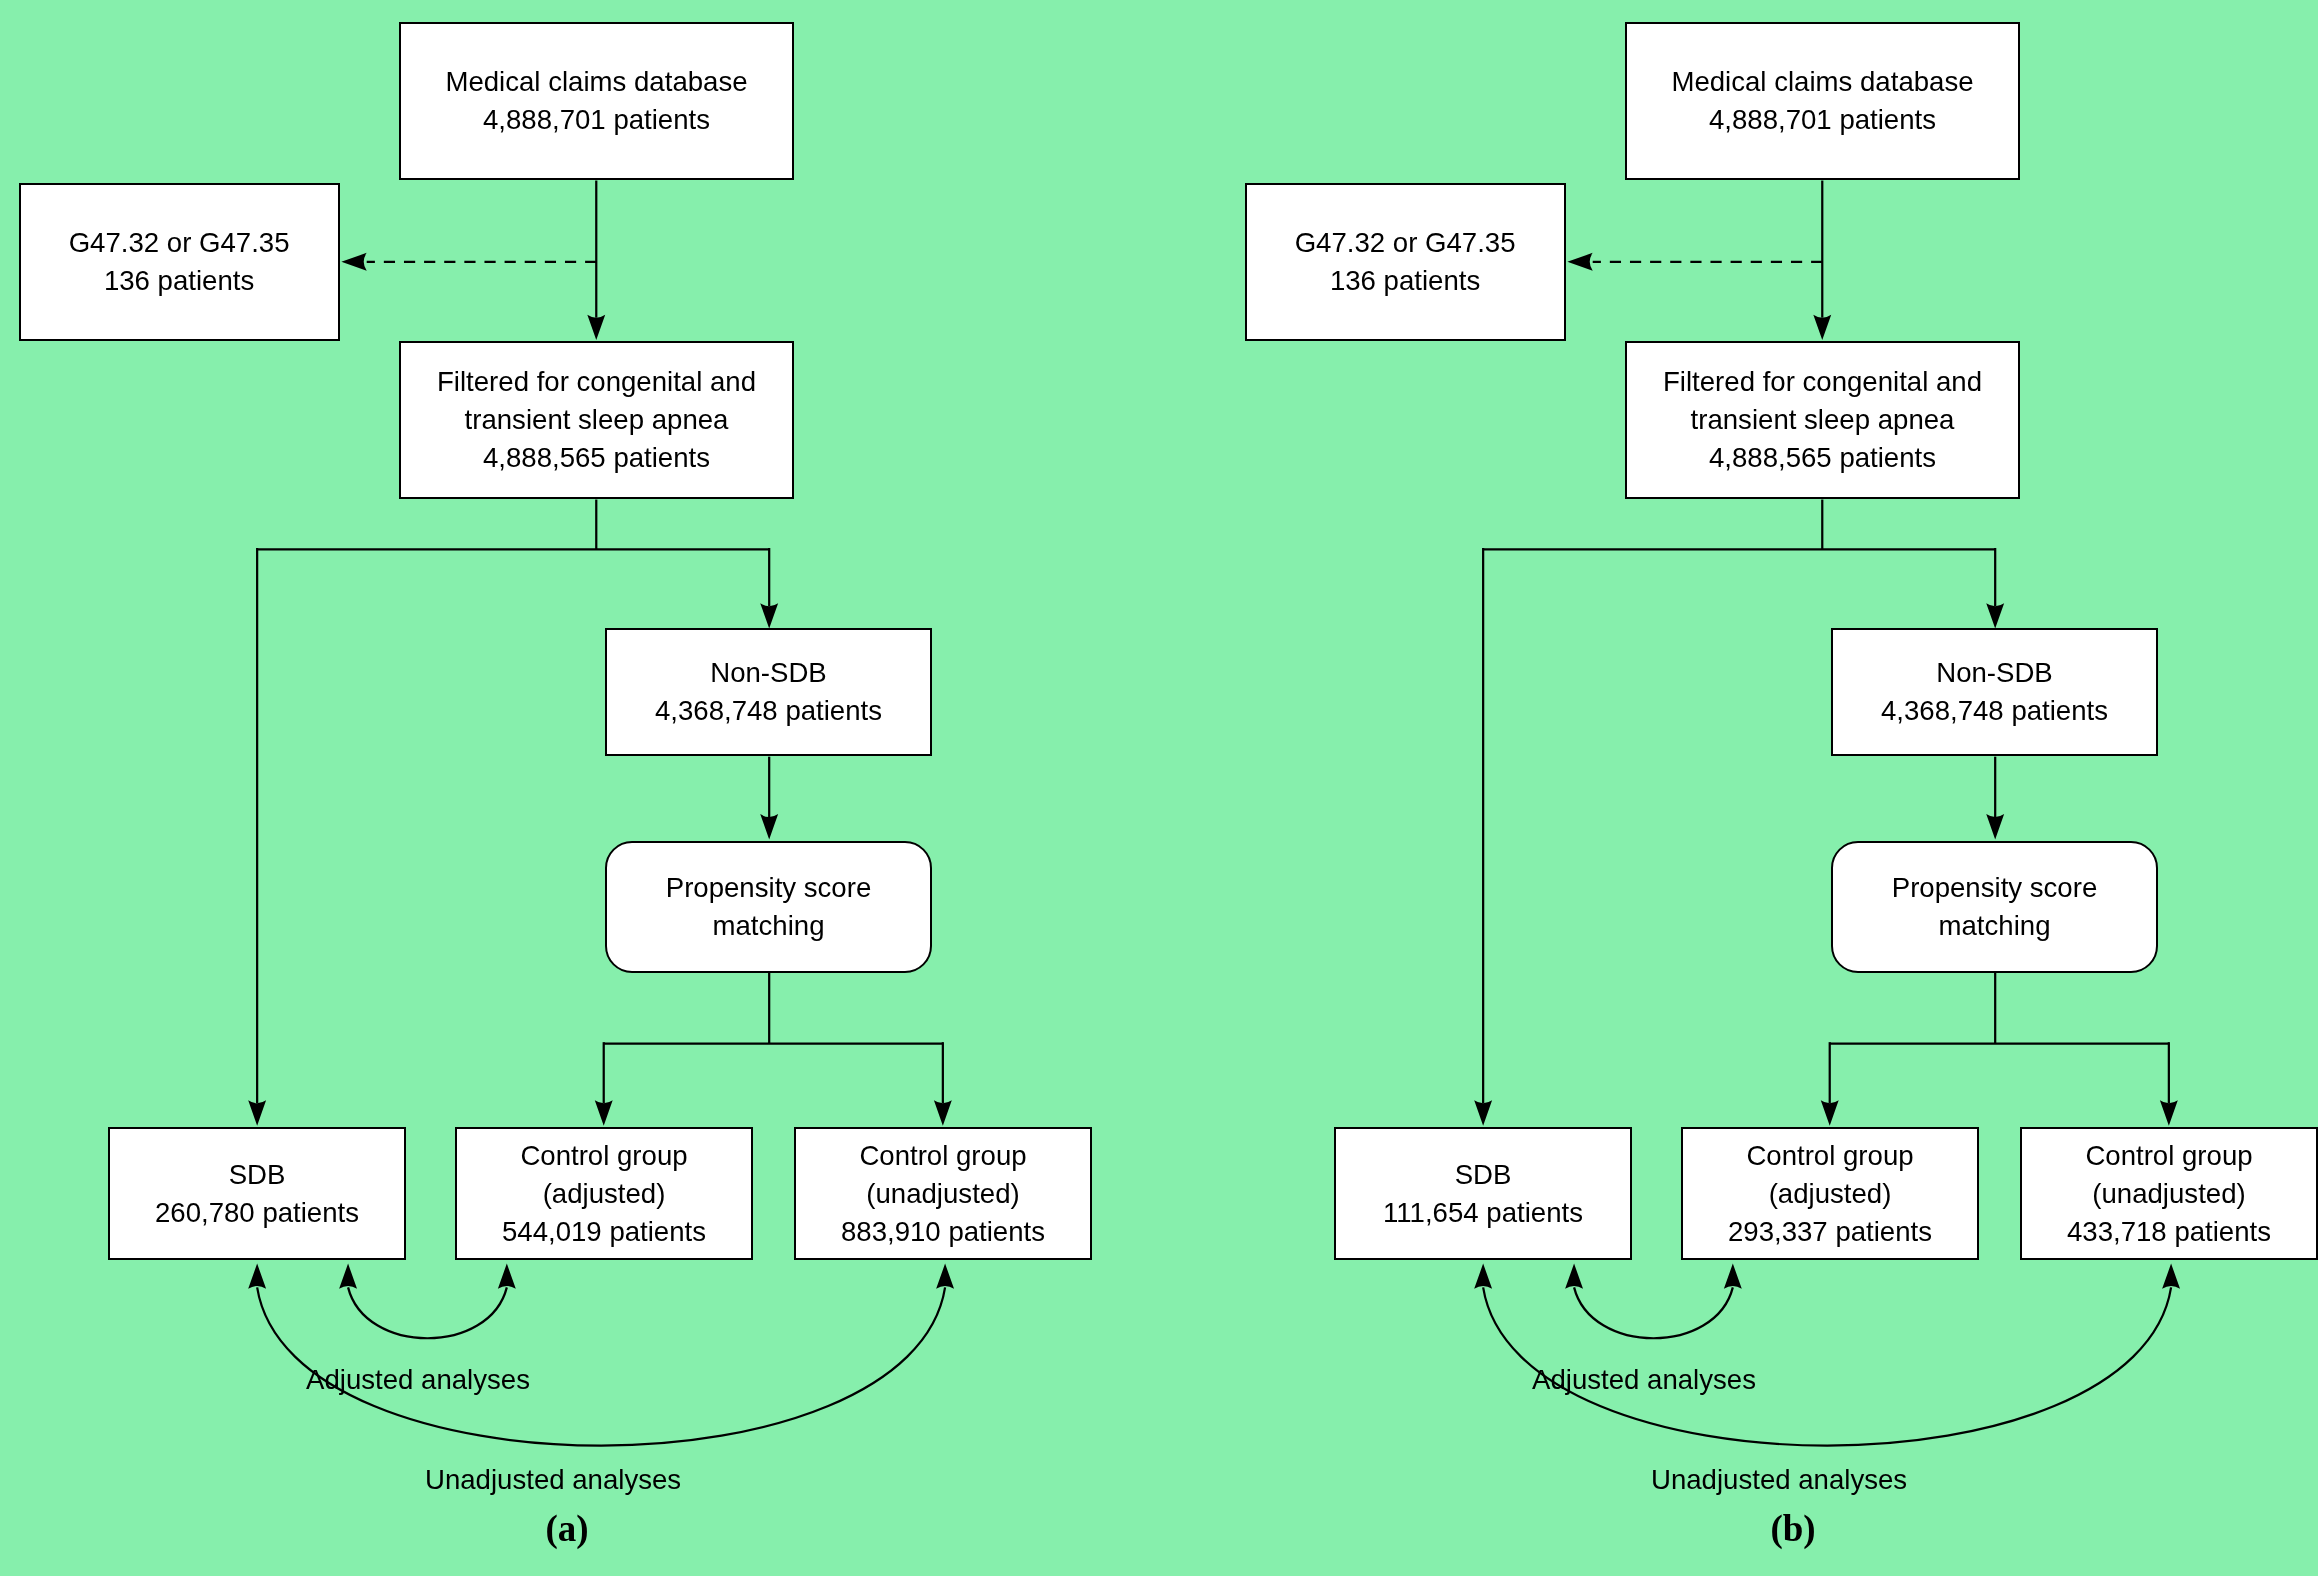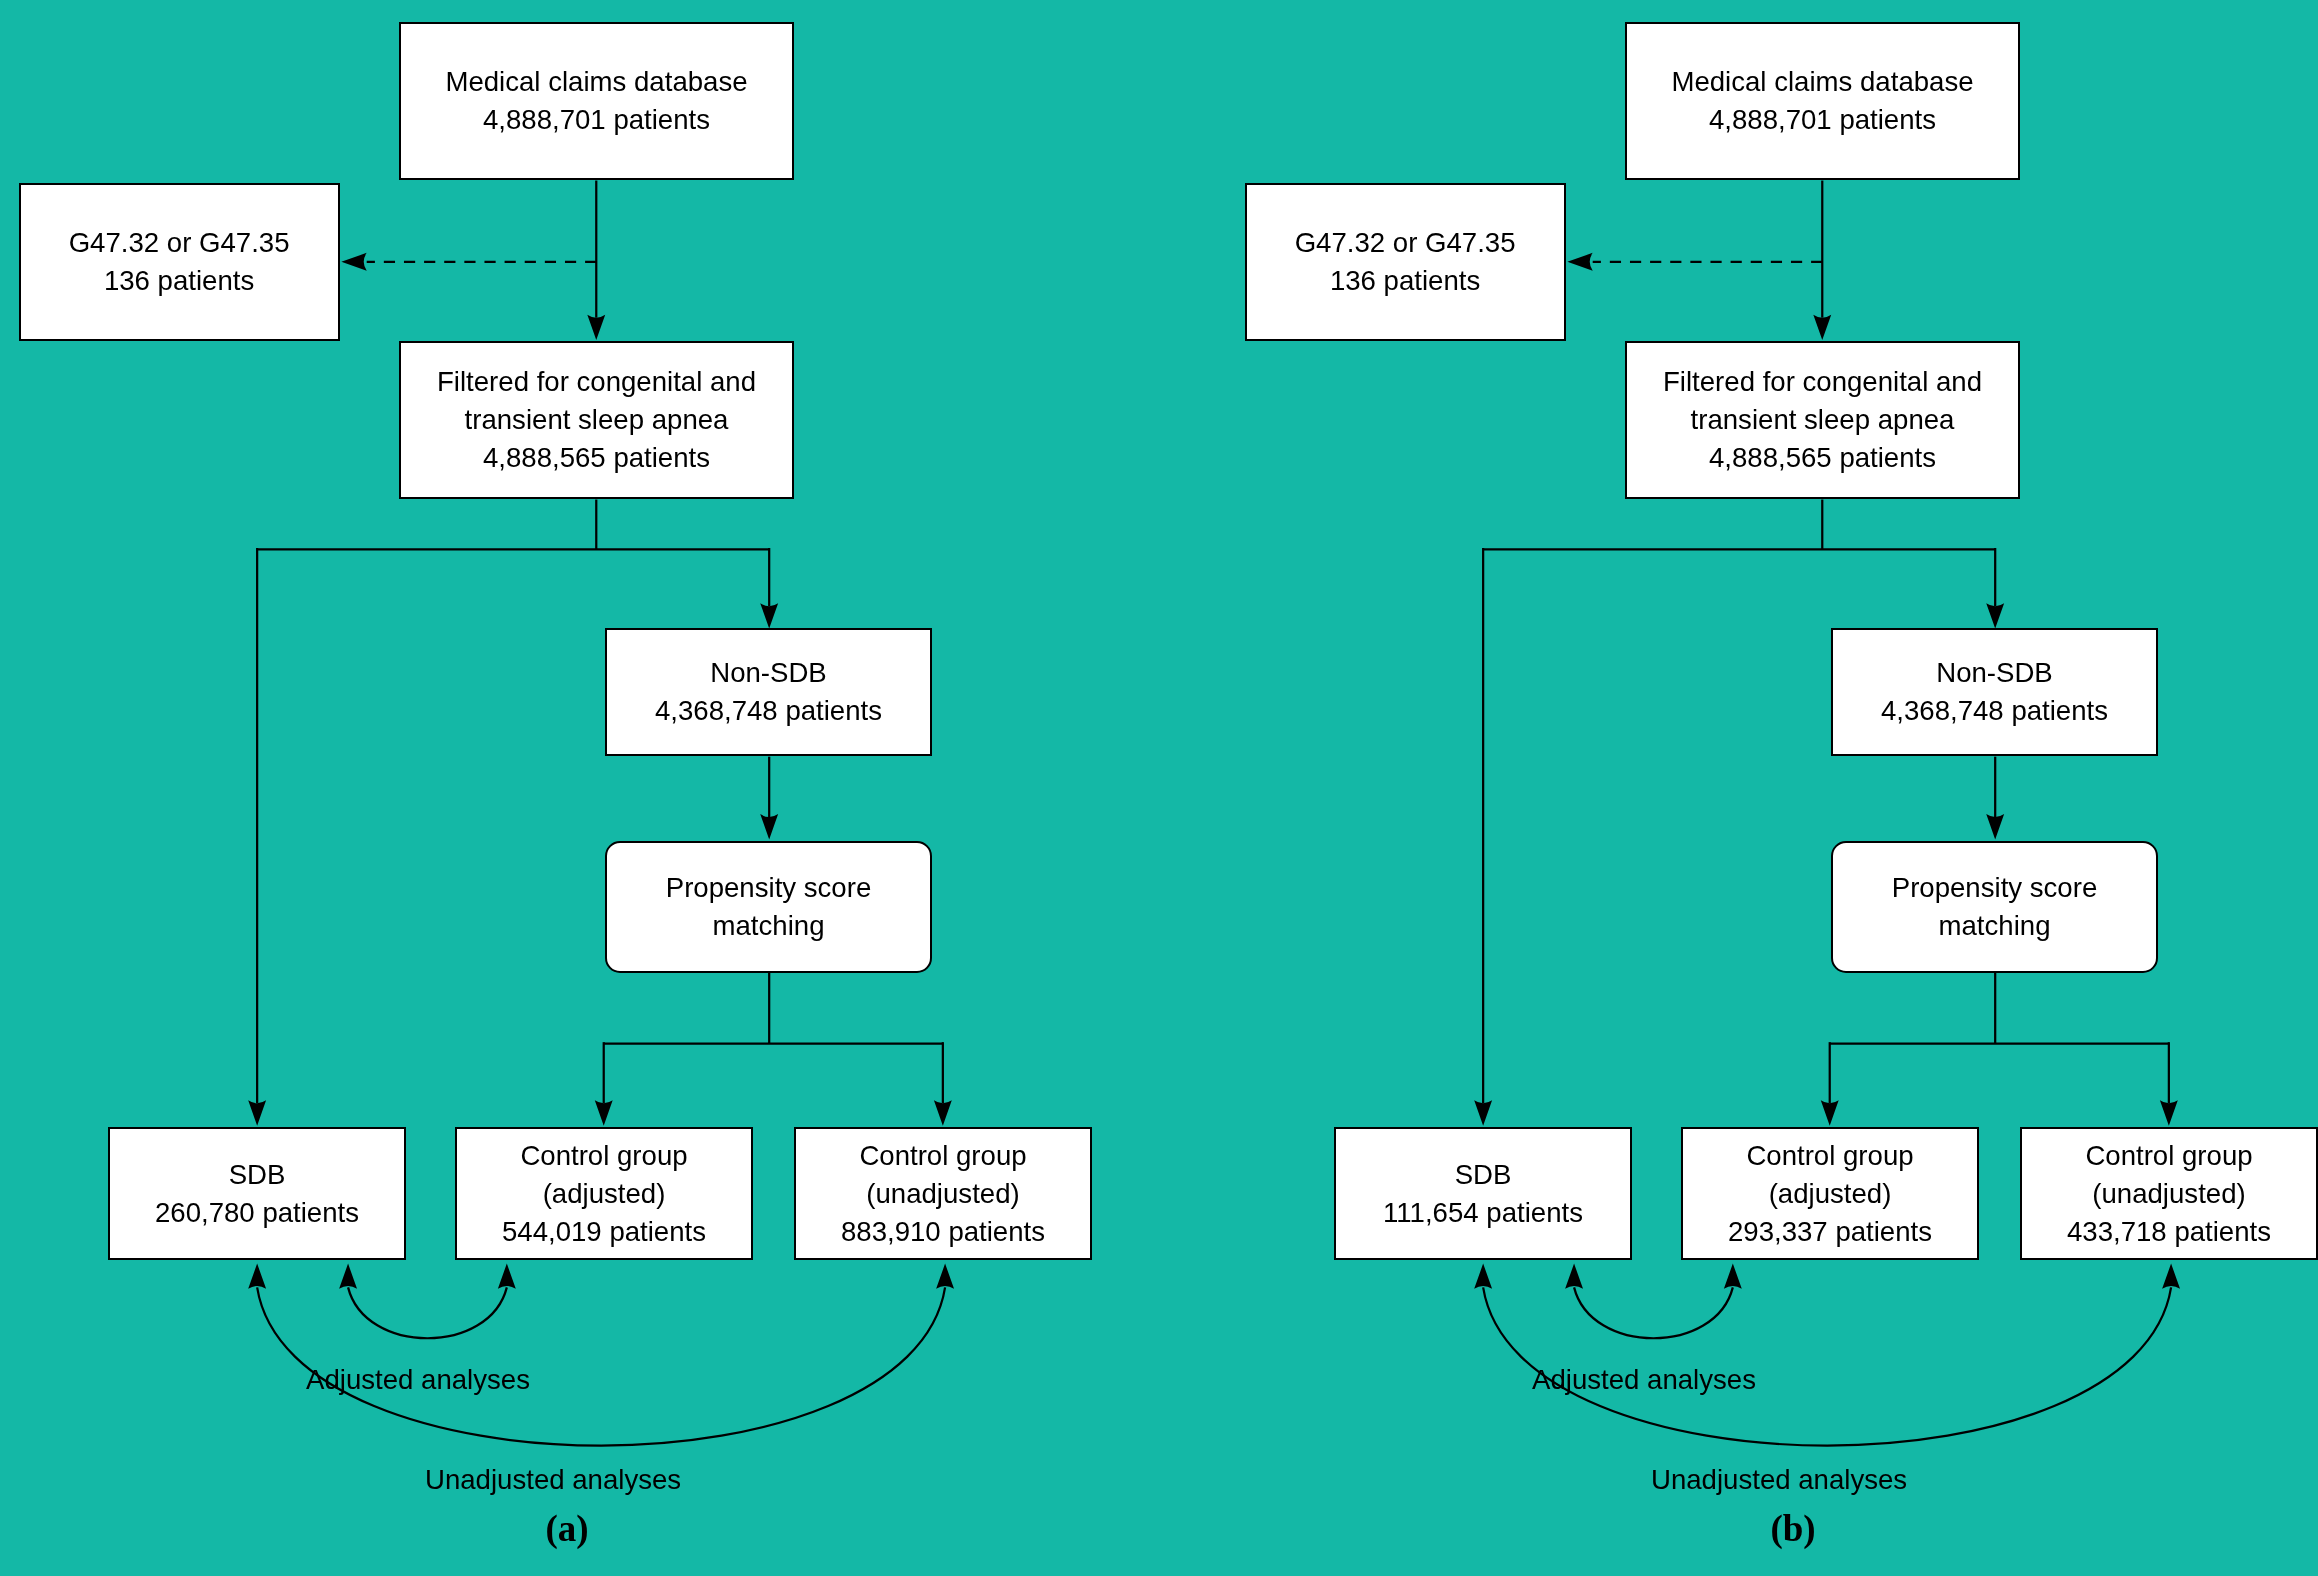--- a/index.html
+++ b/index.html
@@ -4,21 +4,21 @@
 <style>
   html, body {
     margin: 0;
     padding: 0;
     background: #ffffff;
   }
   .figure {
     position: relative;
     width: 2319px;
     height: 1576px;
-    background: #14b8a6;
+    background: #86efac;
     font-family: "Liberation Sans", "DejaVu Sans", sans-serif;
     color: #000000;
   }
   .panel {
     position: absolute;
     top: 0;
     width: 1159px;
     height: 1576px;
   }
   .panel.a { left: 0; }
@@ -35,21 +35,21 @@
     background: #ffffff;
     display: flex;
     flex-direction: column;
     justify-content: center;
     align-items: center;
     text-align: center;
     font-size: 27.6px;
     line-height: 38px;
     padding: 4.5px 7.5px;
   }
-  .box.rounded { border-radius: 15px; }
+  .box.rounded { border-radius: 27px; }
   .count b { font-weight: normal; }
   .arc-label {
     position: absolute;
     text-align: left;
     font-size: 27.6px;
     line-height: 33px;
     white-space: nowrap;
   }
   .panel-label {
     position: absolute;

